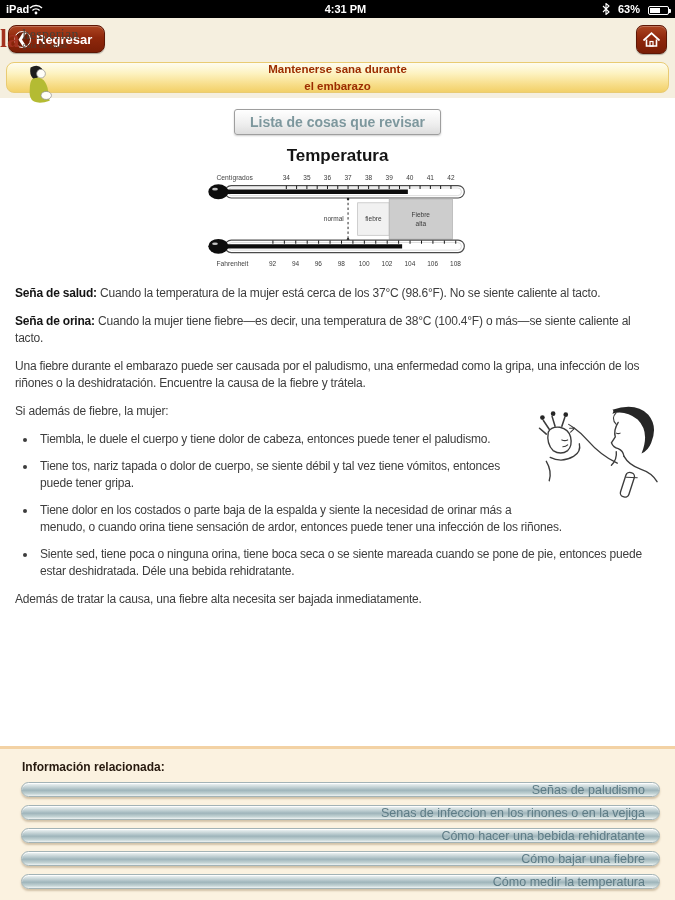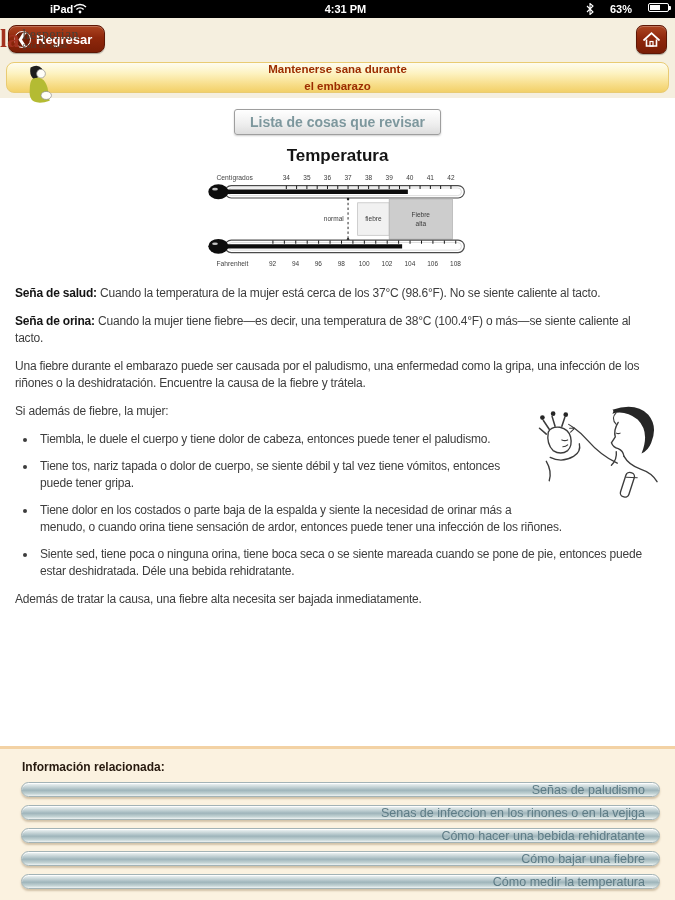--- a/index.html
+++ b/index.html
@@ -2,23 +2,23 @@
 <html><head>
 <meta charset="utf-8">
 <style>
   * { margin:0; padding:0; box-sizing:border-box; }
   html,body { width:675px; height:900px; background:#fff; font-family:"Liberation Sans", sans-serif; }
   .screen { width:675px; height:900px; background:#fff; overflow:hidden; position:relative; }
 
   
   .status-bar { height:18px; background:#000; color:#fff; display:flex; align-items:center;
     font-size:11px; font-weight:bold; padding:0 6px; position:relative; }
-  .sb-left { display:flex; gap:0;margin-left:44px; }
+  .sb-left { display:flex; align-items:center; gap:0; }
   .sb-center { position:absolute; left:16px; right:0; text-align:center; }
-  .sb-right { margin-left:auto; display:flex; align-items:flex-start; gap:16px; position:relative; z-index:1; }
+  .sb-right { margin-left:auto; display:flex; align-items:flex-end; gap:8px; position:relative; z-index:1; }
   .battery-shell { width:21px; height:9px; border:1px solid #fff; border-radius:2px; position:relative; padding:1px; }
   .battery-fill { display:block; height:100%; width:60%; background:#fff; }
   .battery-nub { position:absolute; right:-3px; top:2px; width:2px; height:4px; background:#fff; border-radius:0 1px 1px 0; }
 
   
   .header-wrap { background:#f5efdf; padding-bottom:5px; }
   .nav-bar { height:42px; display:flex; align-items:center; padding:0 8px; position:relative; }
   .back-btn { display:flex; align-items:center; gap:5px; height:28px; padding:0 12px 0 5px;
     background:linear-gradient(180deg,#ad4521 0%,#8f280c 45%,#7a1e06 100%);
     border:1px solid #5e1705; border-radius:8px; color:#fff; font-weight:bold; font-size:13px;

